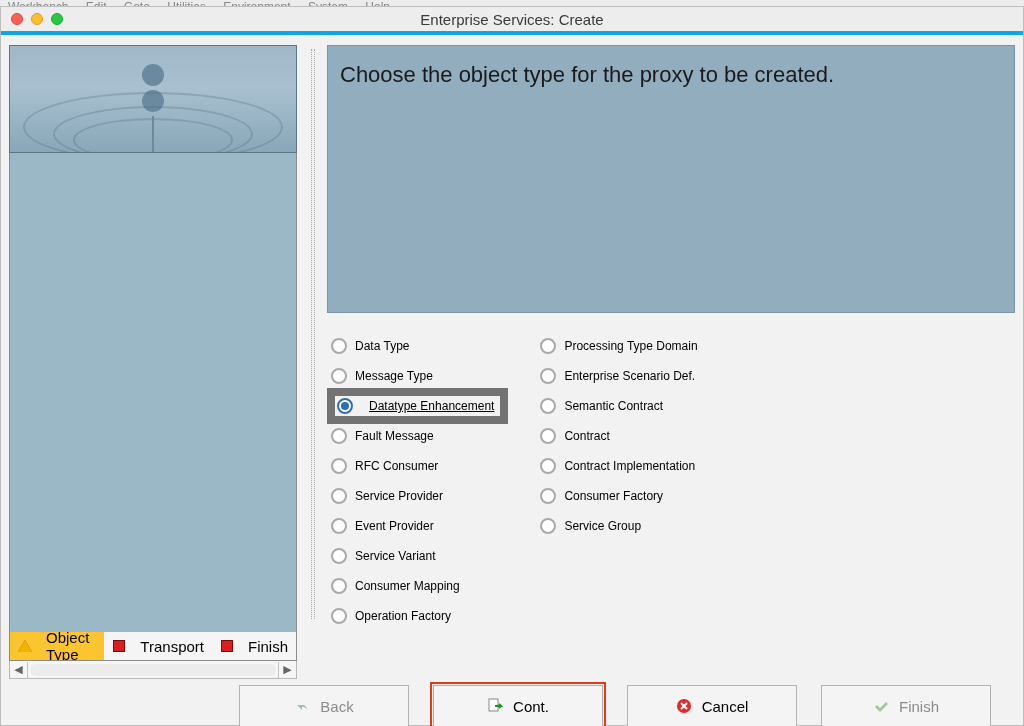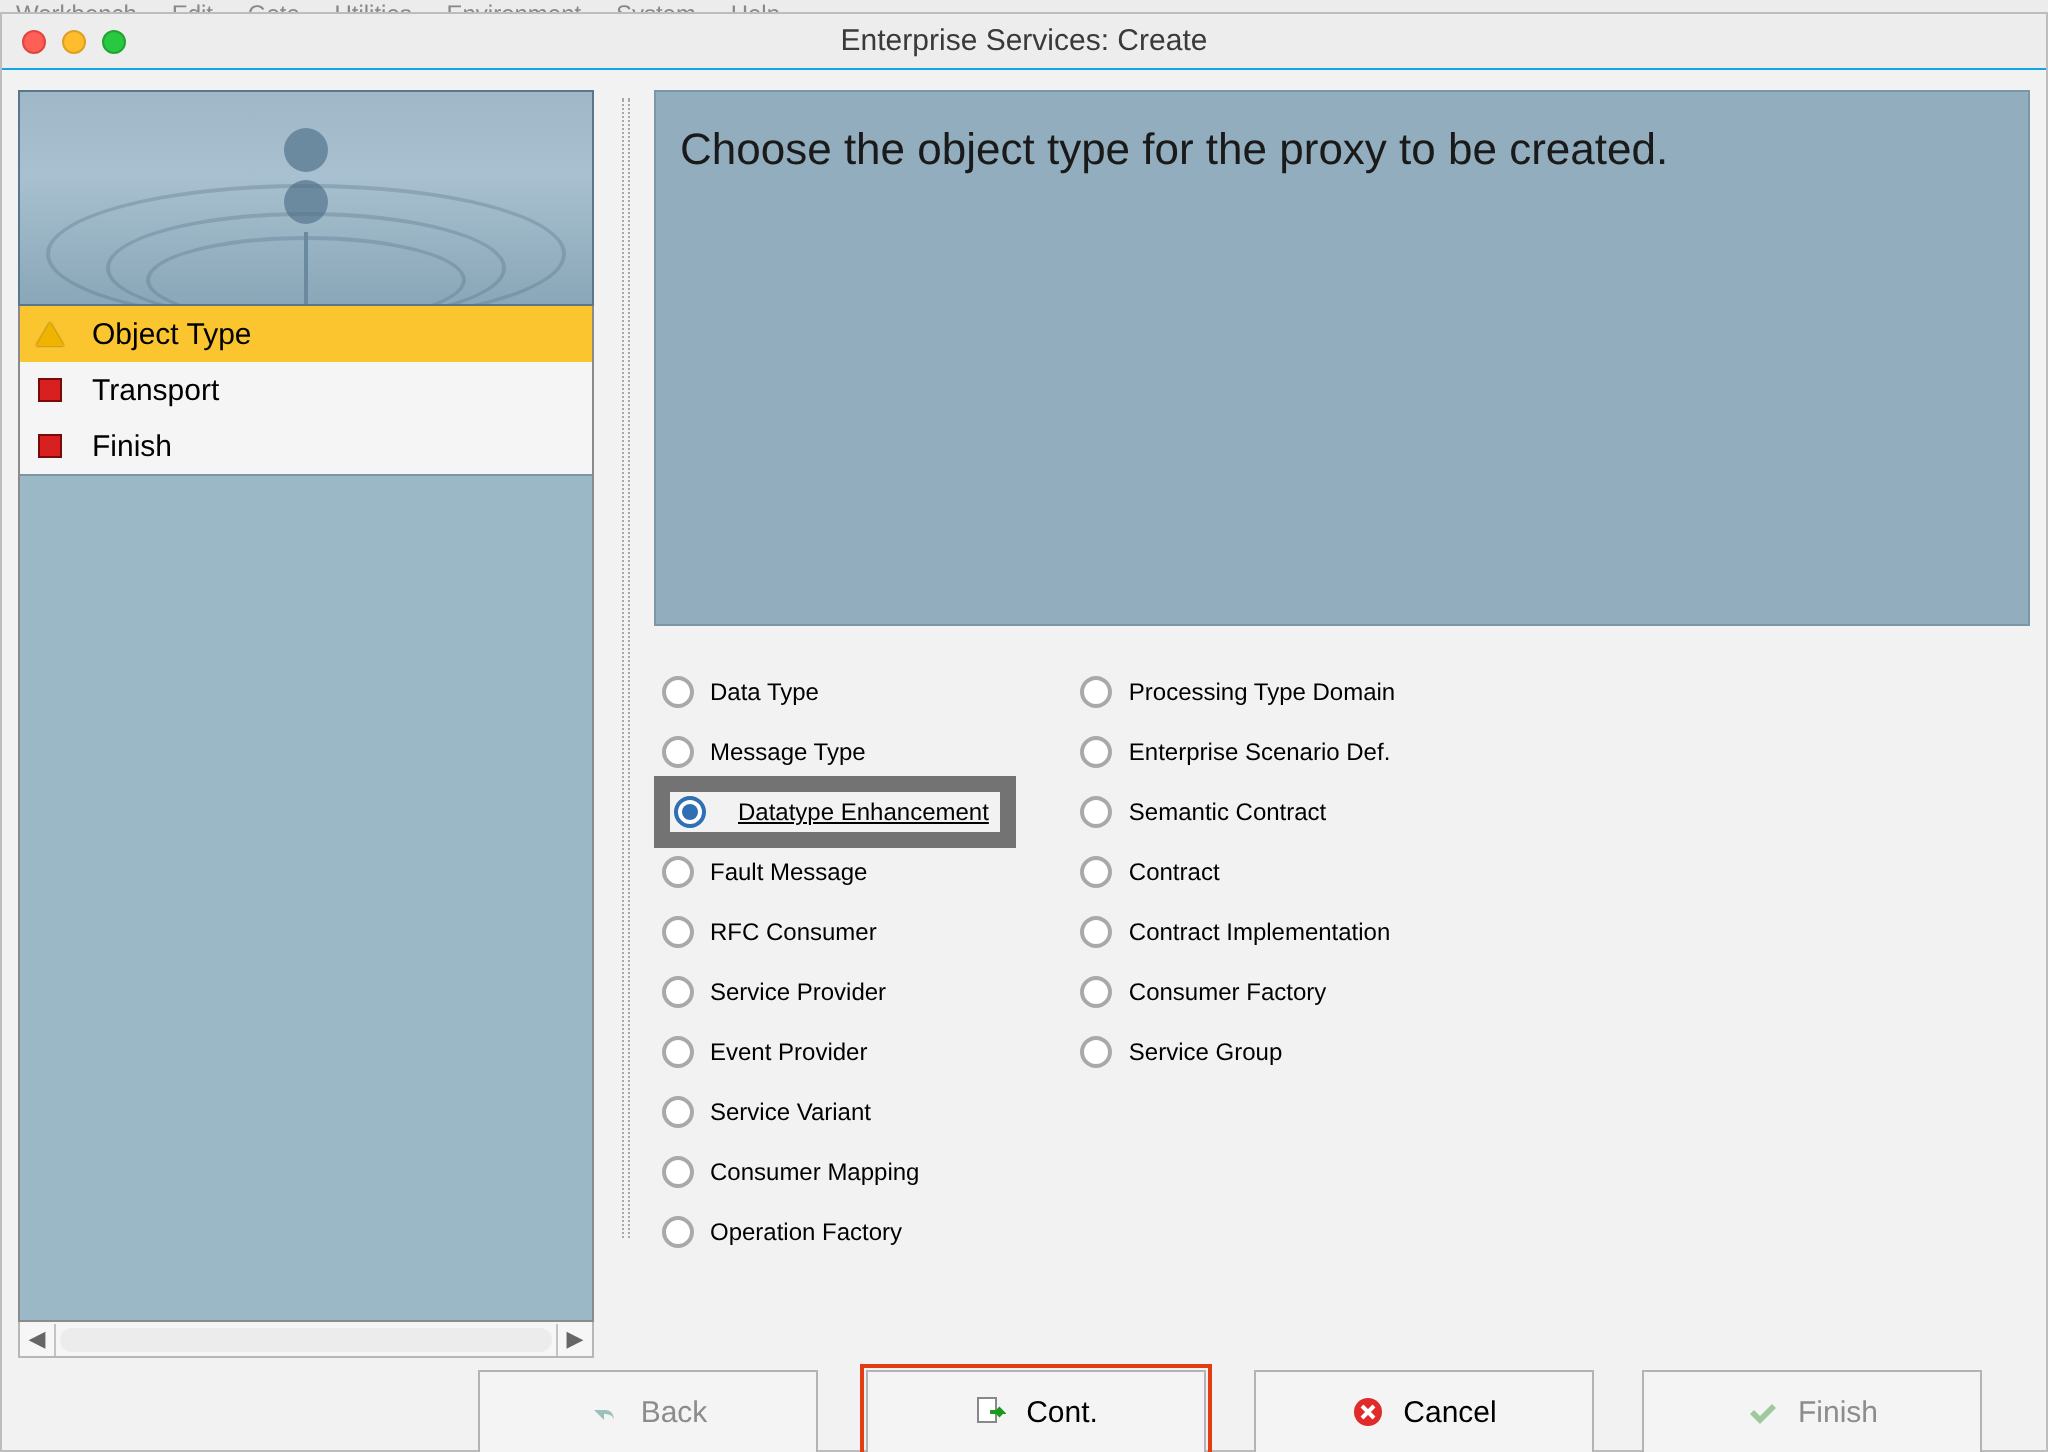--- a/index.html
+++ b/index.html
@@ -1,35 +1,35 @@
 <!DOCTYPE html>
 <html><head>
 <meta charset="utf-8">
 <style>
 * { box-sizing: border-box; margin: 0; padding: 0; }
 body { font-family: "Helvetica Neue", Arial, sans-serif; font-size: 15px; background: #e8e8e8; color: #000; width: 1024px; height: 726px; position: relative; overflow: hidden; }
 .menubar { position: absolute; top: 0; left: 0; right: 0; height: 8px; background: #ececec; font-size: 12px; color: #888; padding: 0 8px; white-space: nowrap; overflow: hidden; }
 .menubar span { margin-right: 14px; }
 .window { position: absolute; top: 6px; left: 0; right: 0; bottom: 0; background: #f2f2f2; border: 1px solid #bdbdbd; }
-.titlebar { height: 28px; display: flex; align-items: center; padding: 0 10px; background: #ededed; border-bottom: 1px solid #0ea5e9; position: relative; }
+.titlebar { height: 28px; display: flex; align-items: center; padding: 0 10px; background: #ededed; border-bottom: 4px solid #0ea5e9; position: relative; }
 .traffic-lights { display: flex; gap: 8px; z-index: 2; }
 .tl { width: 12px; height: 12px; border-radius: 50%; }
 .tl.red { background: #ff5f57; border: 1px solid #e1453e; }
 .tl.yellow { background: #ffbd2e; border: 1px solid #dda020; }
 .tl.green { background: #28c940; border: 1px solid #1fa532; }
 .title { position: absolute; left: 0; right: 0; text-align: center; color: #3a3a3a; font-size: 15px; }
 .content { display: flex; height: calc(100% - 28px - 46px); padding: 10px 8px 0 8px; gap: 12px; }
 .left-col { width: 288px; display: flex; flex-direction: column; }
 .banner { height: 108px; background: linear-gradient(180deg, #9fb7c6 0%, #a8c0cf 40%, #89a7b8 100%); border: 1px solid #5a768a; position: relative; overflow: hidden; }
 .banner::before { content: ""; position: absolute; left: 50%; top: 18px; width: 22px; height: 22px; background: #6b8aa0; border-radius: 50%; transform: translateX(-50%); box-shadow: 0 26px 0 0 #6b8aa0; }
 .banner::after { content: ""; position: absolute; left: 50%; top: 70px; width: 2px; height: 60px; background: #6b8aa0; transform: translateX(-50%); }
 .banner .ripple { position: absolute; left: 50%; bottom: -10px; width: 260px; height: 70px; border: 2px solid rgba(80,110,130,0.3); border-radius: 50%; transform: translateX(-50%); }
 .banner .ripple:nth-child(2){ width:200px; height:56px; }
 .banner .ripple:nth-child(3){ width:160px; height:44px; }
-.step-list { border: 1px solid #8b8b8b; border-top: none; flex: 1; background: #9bb8c6; overflow: hidden; display: flex; flex-direction: column; }
+.step-list { border: 1px solid #8b8b8b; border-top: none; flex: 1; background: #9bb8c6; overflow: hidden; display: flex; flex-direction: row; align-items: flex-end; }
 .step { display: flex; align-items: center; height: 28px; padding: 0 8px; gap: 14px; background: #f5f5f5; cursor: pointer; }
 .step.active { background: #fbc530; }
 .step-body { flex:1; background:#9bb8c6; border-top:1px solid #7a96a5; }
 .icon-sq { width: 14px; height: 14px; display: inline-flex; align-items: center; justify-content: center; }
 .warn { width:0; height:0; border-left:7px solid transparent; border-right:7px solid transparent; border-bottom:12px solid #f0b400; filter: drop-shadow(0 0 0.5px #7a5b00); }
 .stop { width:12px; height:12px; background:#d92020; border:1px solid #7a0a0a; }
 .hscroll { display:flex; align-items:center; height:18px; background:#f6f6f6; border:1px solid #b7b7b7; border-top:none; }
 .hscroll .arrow { width:18px; height:16px; display:flex; align-items:center; justify-content:center; color:#666; font-size:11px; border-right:1px solid #c4c4c4; cursor:pointer; }
 .hscroll .arrow:last-child{ border-left:1px solid #c4c4c4; border-right:none; }
 .hscroll .track { flex:1; height:12px; margin:0 2px; background:#ececec; border-radius:6px; }

